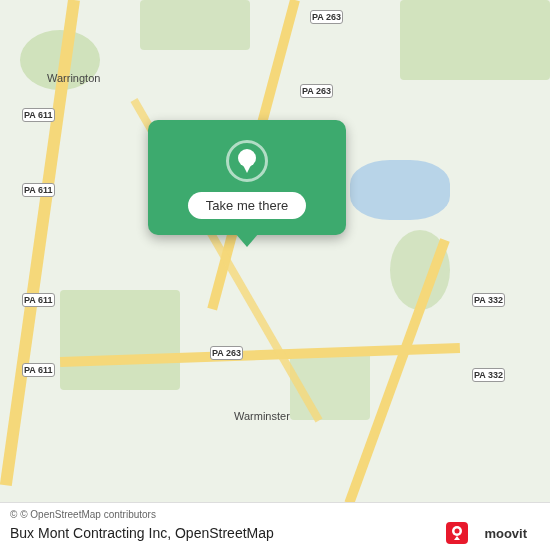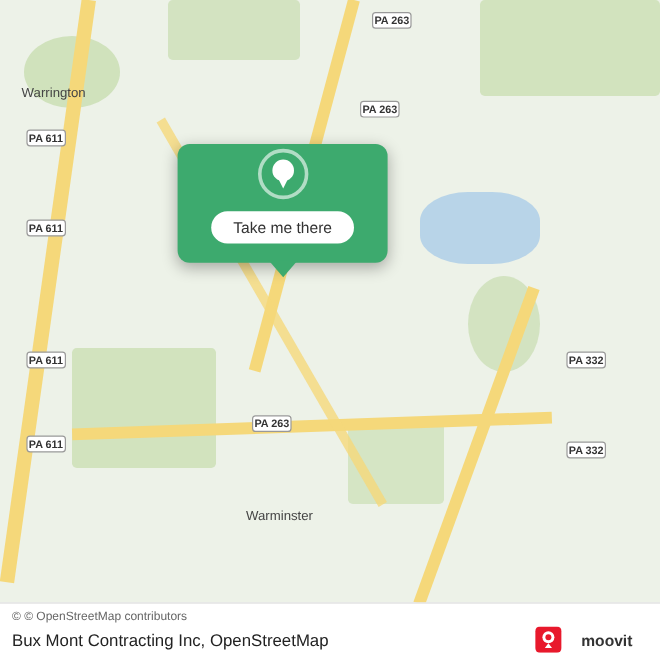--- a/index.html
+++ b/index.html
@@ -42,44 +42,45 @@
       border-radius: 50%;
     }
 
     
     .map-label {
       position: absolute;
       font-size: 11px;
       color: #444;
       font-weight: 500;
       white-space: nowrap;
+      margin-left: 29px;
     }
 
     
     .route-badge {
       position: absolute;
       background: white;
       border: 1px solid #999;
       border-radius: 3px;
       font-size: 9px;
       padding: 1px 1px;
       font-weight: bold;
       color: #333;
       white-space: nowrap;
     }
 
     
     .popup-card {
       position: absolute;
       top: 120px;
       left: 148px;
-      width: 175px;
+      width: 198px;
       background: #3daa6e;
       border-radius: 10px;
-      padding: 4px 10px 16px;
+      padding: 20px 10px 16px;
       display: flex;
       flex-direction: column;
       align-items: center;
       box-shadow: 0 4px 12px rgba(0,0,0,0.3);
       z-index: 10;
     }
 
     .popup-card::after {
       content: '';
       position: absolute;
@@ -214,21 +215,21 @@
 
   <div class="road" style="top:0px;left:290px;width:10px;height:320px;transform:rotate(15deg);transform-origin:top center;"></div>
 
   <div class="road" style="top:350px;left:60px;width:400px;height:10px;transform:rotate(-2deg);"></div>
 
   <div class="road" style="top:240px;left:440px;width:10px;height:280px;transform:rotate(20deg);transform-origin:top center;"></div>
 
   <div class="road" style="top:100px;left:130px;width:8px;height:370px;transform:rotate(-30deg);transform-origin:top center;opacity:0.8;"></div>
 
   <div class="map-label" style="left:18px;top:72px;">Warrington</div>
-  <div class="map-label" style="left:205px;top:424px;text-align:center;">Warminster</div>
+  <div class="map-label" style="left:205px;top:410px;text-align:center;">Warminster</div>
 
   <div class="route-badge" style="left:22px;top:108px;">PA 611</div>
   <div class="route-badge" style="left:310px;top:10px;">PA 263</div>
   <div class="route-badge" style="left:300px;top:84px;">PA 263</div>
   <div class="route-badge" style="left:22px;top:183px;">PA 611</div>
   <div class="route-badge" style="left:22px;top:293px;">PA 611</div>
   <div class="route-badge" style="left:22px;top:363px;">PA 611</div>
   <div class="route-badge" style="left:210px;top:346px;">PA 263</div>
   <div class="route-badge" style="left:472px;top:293px;">PA 332</div>
   <div class="route-badge" style="left:472px;top:368px;">PA 332</div>

